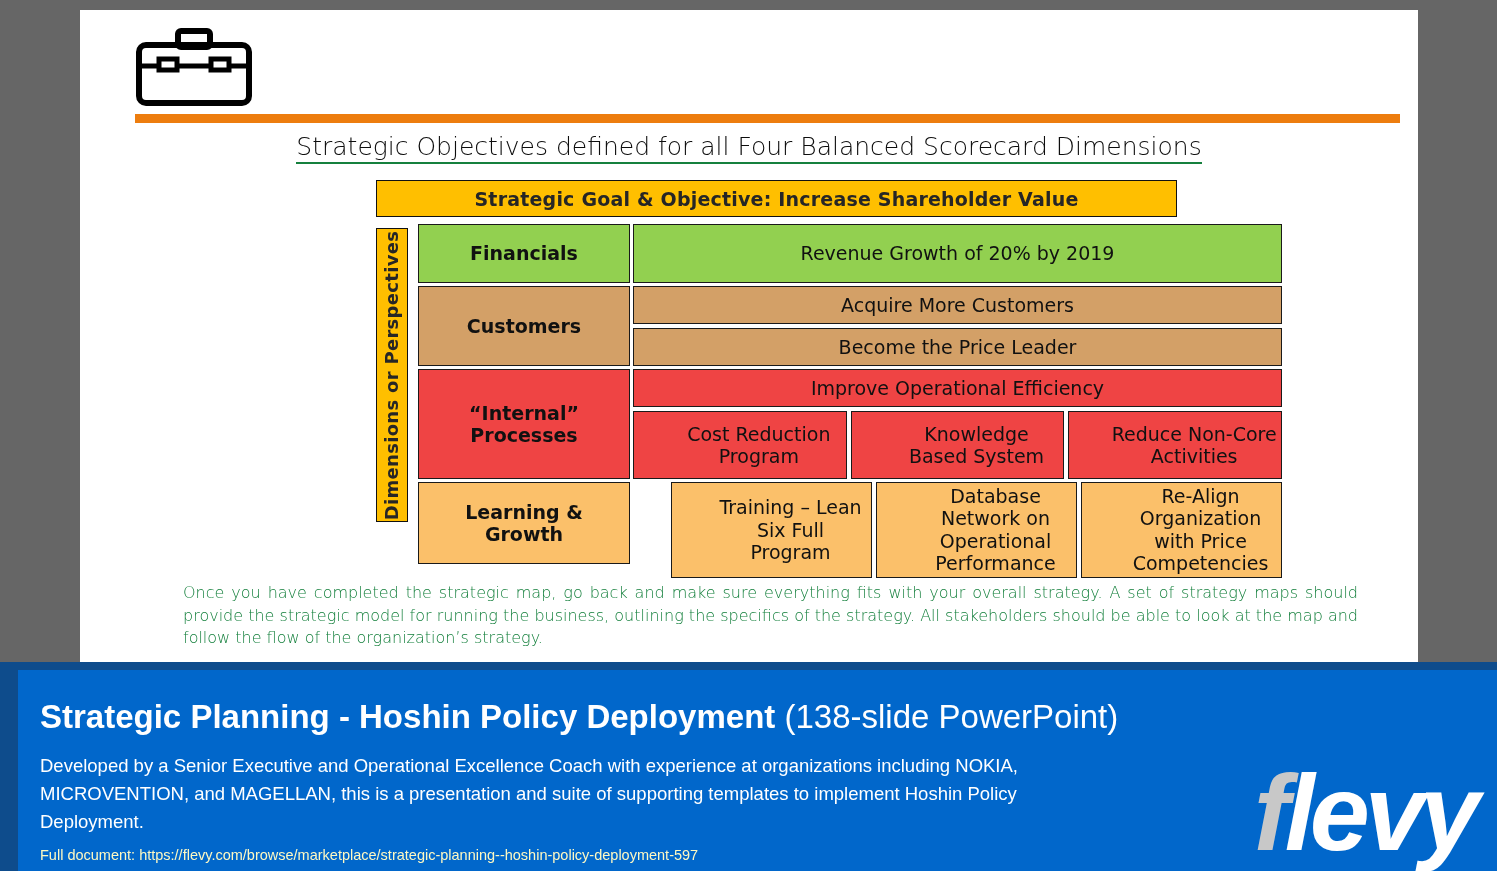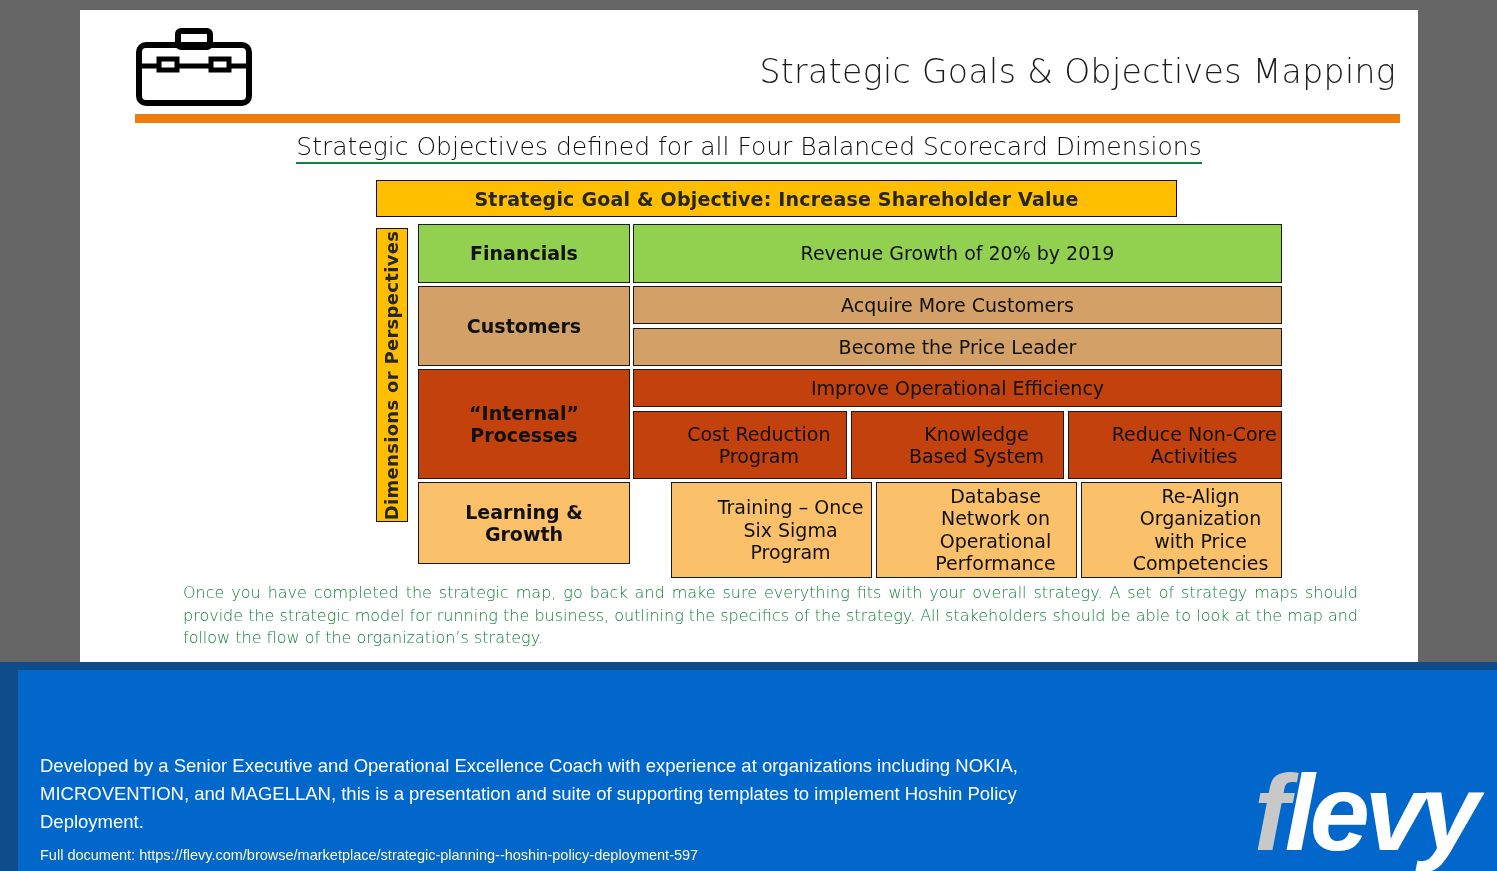--- a/index.html
+++ b/index.html
@@ -178,21 +178,21 @@
   }
   .obj-row > .cell + .cell {
     margin-left: 4px;
   }
   .obj-stack > .cell + .cell {
     margin-top: 4px;
   }
 
   .c-green   { background: #92D050; }
   .c-tan     { background: #D3A067; }
-  .c-purple  { background: #c2410c; }
+  .c-purple  { background: #ef4444; }
   .c-orange  { background: #FBC06A; }
 
   .r-fin   { height: 59px; }
   .r-cust  { height: 80px; }
   .r-int   { height: 110px; }
   .r-learn { height: 82px; gap: 38px; }
 
   
   .body-text {
     position: absolute;
@@ -281,21 +281,20 @@
 <div class="slide">
 
   <div class="slide-header">
     <svg class="briefcase-icon" viewBox="0 0 118 78">
       <rect x="43" y="3" width="32" height="16" rx="3" ry="3" fill="none" stroke="#000" stroke-width="6"></rect>
       <rect x="4" y="17" width="110" height="58" rx="7" ry="7" fill="none" stroke="#000" stroke-width="6"></rect>
       <line x1="7" y1="38" x2="111" y2="38" stroke="#000" stroke-width="5"></line>
       <rect x="24" y="31" width="18" height="11" fill="#fff" stroke="#000" stroke-width="5"></rect>
       <rect x="76" y="31" width="18" height="11" fill="#fff" stroke="#000" stroke-width="5"></rect>
     </svg>
-    <div class="slide-title">Strategic Goals &amp; Objectives Mapping</div>
     <div class="header-rule"></div>
   </div>
 
   <div class="subtitle"><span>Strategic Objectives defined for all Four Balanced Scorecard Dimensions</span></div>
 
   <div class="matrix">
 
     <div class="goal-bar">Strategic Goal &amp; Objective: Increase Shareholder Value</div>
 
     <div class="vlabel">
@@ -328,33 +327,37 @@
             <div class="cell c-purple">Knowledge Based System</div>
             <div class="cell c-purple">Reduce Non-Core Activities</div>
           </div>
         </div>
       </div>
 
       <div class="row r-learn">
         <div class="cell perspective-cell c-orange">Learning &amp; Growth</div>
         <div class="objectives">
           <div class="obj-row">
-            <div class="cell c-orange">Training – Once Six Sigma Program</div>
+            <div class="cell c-orange">Training – Lean Six Full Program</div>
             <div class="cell c-orange">Database Network on Operational Performance</div>
             <div class="cell c-orange">Re-Align Organization with Price Competencies</div>
           </div>
         </div>
       </div>
 
     </div>
   </div>
 
   <div class="body-text">Once you have completed the strategic map, go back and make sure everything fits with your overall strategy. A set of strategy maps should provide the strategic model for running the business, outlining the specifics of the strategy. All stakeholders should be able to look at the map and follow the flow of the organization’s strategy.</div>
 
 </div>
 
 <div class="footer">
   <div class="footer-inner">
+    <div class="footer-title">
+      <b>Strategic Planning - Hoshin Policy Deployment</b>
+      <span class="light">(138-slide PowerPoint)</span>
+    </div>
     <div class="footer-desc">Developed by a Senior Executive and Operational Excellence Coach with experience at organizations including NOKIA, MICROVENTION, and MAGELLAN, this is a presentation and suite of supporting templates to implement Hoshin Policy Deployment.</div>
     <div class="footer-url">Full document: https://flevy.com/browse/marketplace/strategic-planning--hoshin-policy-deployment-597</div>
     <div class="flevy-logo"><span class="f-gray">f</span><span>levy</span></div>
   </div>
 </div>
 
 </body></html>

